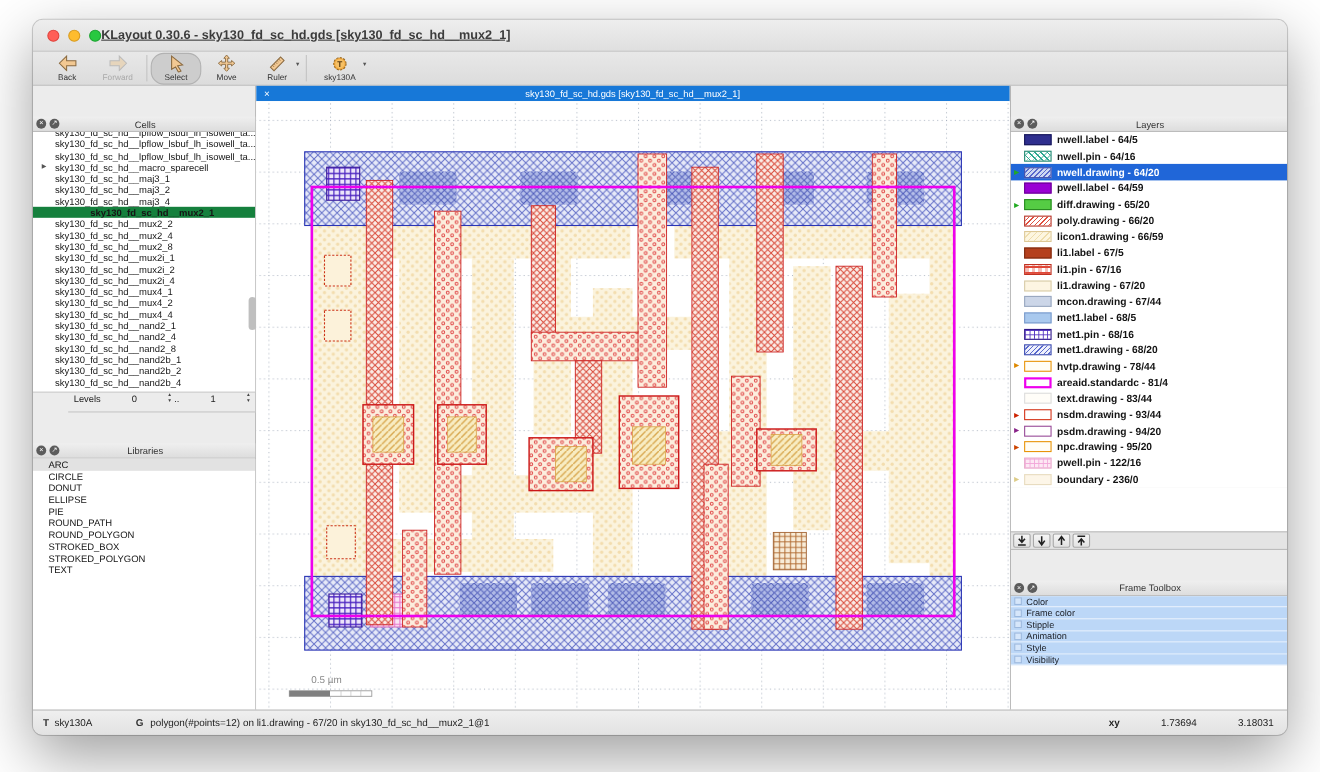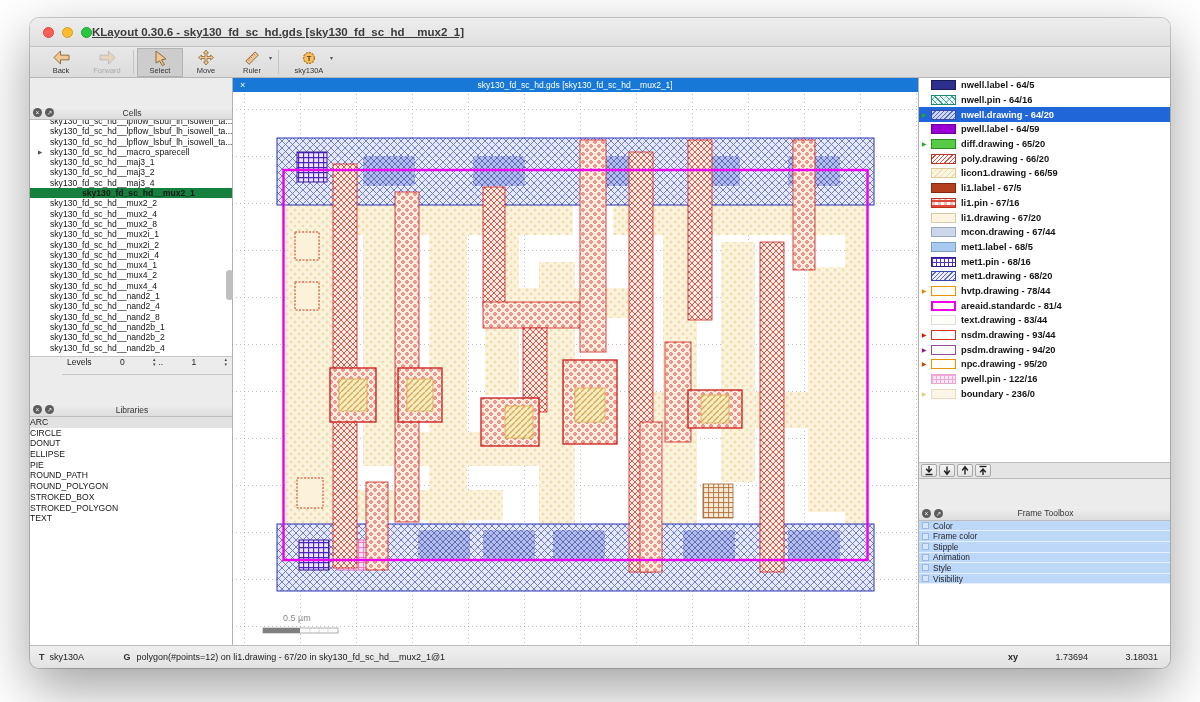--- a/index.html
+++ b/index.html
@@ -17,21 +17,21 @@
   .l-yellow{background:#febc2e;border:0.5px solid #d89c22;}
   .l-green{background:#28c840;border:0.5px solid #1ea432;}
   .win-title{position:absolute;left:62px;top:0;line-height:29px;font-size:11.5px;font-weight:bold;color:#3c3c3c;text-decoration:underline;}
   
   .toolbar{height:31px;background:linear-gradient(#e8e8e8,#dcdcdc);border-bottom:1px solid #b5b5b5;
            display:flex;align-items:center;padding-left:8px;}
   .tbtn{width:46px;height:29px;display:flex;flex-direction:column;align-items:center;justify-content:center;
         font-size:7.5px;color:#333;position:relative;}
   .tbtn .ticon{height:16px;display:flex;align-items:center;}
   .tbtn.disabled{color:#aaa;}
-  .tbtn.pressed{background:#cdcdcd;border:1px solid #b2b2b2;border-radius:0;}
+  .tbtn.pressed{background:#cdcdcd;border:1px solid #b2b2b2;border-radius:12px;}
   .tsep{width:1px;height:24px;background:#c4c4c4;margin:0 3px;}
   .chev{font-size:6px;color:#555;position:absolute;right:3px;top:6px;}
   
   .main{position:absolute;top:60px;left:0;right:0;bottom:23px;display:flex;}
   .left-col{width:203px;border-right:1px solid #b0b0b0;display:flex;flex-direction:column;background:#ececec;}
   .center-col{flex:1;display:flex;flex-direction:column;background:#fff;min-width:0;}
   .right-col{width:252px;border-left:1px solid #b0b0b0;display:flex;flex-direction:column;background:#ececec;}
   .panel-header{height:14px;flex:0 0 14px;background:linear-gradient(#efefef,#dddddd);
                 border-bottom:1px solid #bcbcbc;display:flex;align-items:center;padding:0 3px;margin-top:28px;}
   .ph-btn{width:9px;height:9px;border-radius:50%;background:#5c5c5c;color:#fff;font-size:6.5px;
@@ -45,21 +45,21 @@
   .cell-row.selected{background:#15803d;font-weight:bold;gap:32px;}
   .cell-row .expander{width:12px;flex:0 0 12px;font-size:5.5px;color:#555;}
   .vscroll{position:absolute;right:1px;top:118px;width:7px;height:30px;background:#bfbfbf;border-radius:4px;}
   
   .levels-row{height:18px;flex:0 0 18px;display:flex;font-size:8.5px;color:#222;
               padding:0 5px;background:#ececec;border-bottom:1px solid #c6c6c6;gap:3px;margin-left:32px;}
   .lv-val{flex:1;text-align:center;}
   .spin{display:flex;flex-direction:column;line-height:4.5px;font-size:5px;color:#444;}
   
   .libs-list{flex:1;background:#fff;overflow:hidden;}
-  .lib-row{height:10.7px;line-height:10.7px;font-size:8.6px;color:#151515;}
+  .lib-row{height:10.7px;line-height:10.7px;font-size:8.6px;color:#151515;padding-left:14px;}
   .lib-row.selected{background:#e2e2e2;}
   
   .tabbar{height:14px;flex:0 0 14px;background:#1778d8;color:#fff;display:flex;align-items:center;font-size:8.5px;}
   .tab-close{padding:0 7px;font-size:9px;}
   .tab-title{flex:1;text-align:center;padding-right:20px;}
   .canvas{flex:1;position:relative;background:#fff;overflow:hidden;}
   .canvas svg{position:absolute;inset:0;width:100%;height:100%;}
   .scale-label{position:absolute;left:50px;top:521px;font-size:9px;color:#888;}
   
   .layers-list{background:#fff;}
@@ -478,20 +478,25 @@
 
           <rect x="30" y="536" width="75" height="5" fill="#ffffff" stroke="#999" stroke-width="0.8"></rect>
           <rect x="30" y="536" width="37" height="5" fill="#808080"></rect>
           <path d="M77 536 v5 M86 536 v5 M95 536 v5" stroke="#bbb" stroke-width="0.6"></path>
         </svg>
         <span class="scale-label">0.5 µm</span>
       </div>
     </div>
 
     <div class="right-col">
+      <div class="panel-header">
+        <div class="ph-btn">×</div>
+        <div class="ph-btn">↗</div>
+        <div class="ph-title">Layers</div>
+      </div>
       <div class="layers-list">
 
       <div class="layer-row">
             <span class="expander"></span>
             <span class="swatch sw-navy"></span>
             <span>nwell.label - 64/5</span>
           </div>
           <div class="layer-row">
             <span class="expander"></span>
             <span class="swatch sw-teal-x"></span>

